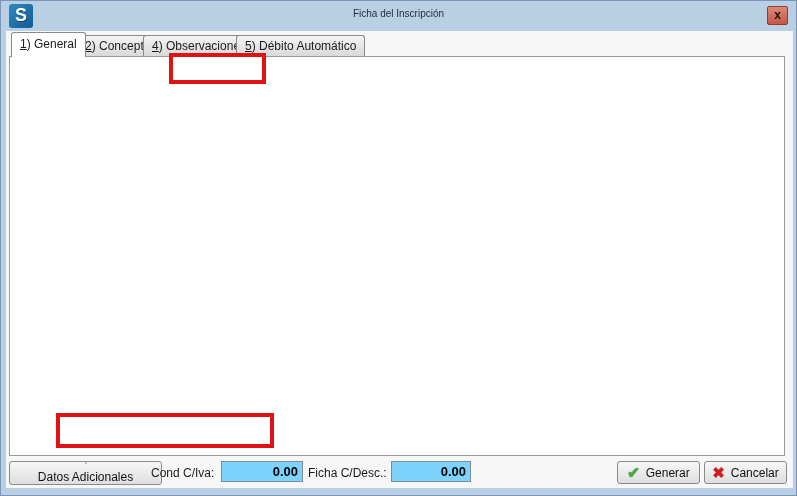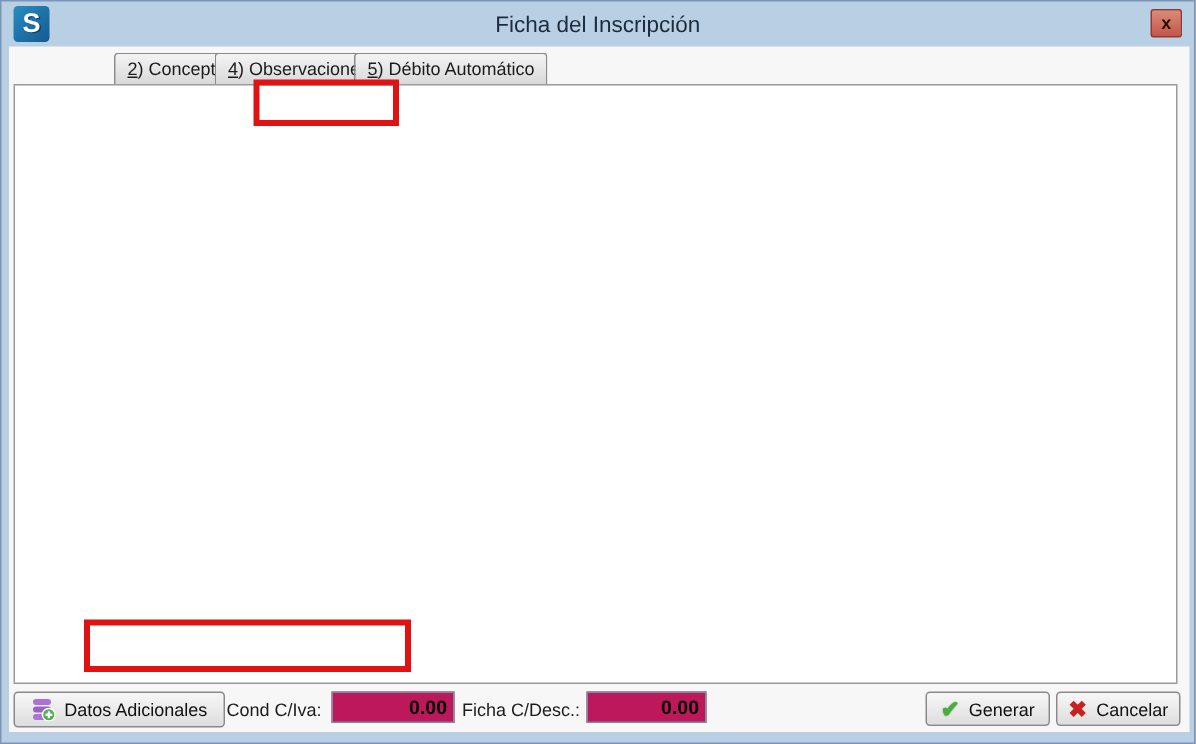--- a/index.html
+++ b/index.html
@@ -5,38 +5,38 @@
   * { margin:0; padding:0; box-sizing:border-box; }
   html,body { background:#888; }
   body { font-family:"Liberation Sans", sans-serif; }
   .dialog{
     position:relative; width:797px; height:496px;
     background:#b9cfe4; border:1px solid #7a95b5; overflow:hidden;
     font-size:12px; color:#1c1c1c;
   }
   .titlebar{ position:absolute; left:0; top:0; width:100%; height:30px; }
   .title{ position:absolute; left:0; top:7px; width:100%; text-align:center;
-          font-size:15px; color:#1d2b3a; }
+          font-size:10px; color:#1d2b3a; }
   .logo{ position:absolute; left:8px; top:3px; width:24px; height:24px;
          background:linear-gradient(135deg,#2b8cc0,#135a92); border-radius:3px;
          color:#fff; font-weight:bold; font-size:18px; text-align:center; line-height:23px;
          text-shadow:1px 1px 0 #0e3f66; }
   .closebtn{ position:absolute; right:8px; top:5px; width:21px; height:19px;
          background:linear-gradient(#dd8a77,#c45648); border:1px solid #8f3a32; border-radius:2px;
          color:#2a0d0a; font-weight:bold; font-size:12px; text-align:center; line-height:17px; cursor:pointer;}
   .content{ position:absolute; left:5px; top:30px; width:787px; height:457px; background:#f7f7f7; }
   
   .tab{ position:absolute; top:4px; height:21px; background:linear-gradient(#f4f4f4,#d9d9d9);
         border:1px solid #8a8a8a; border-bottom:none; border-radius:3px 3px 0 0;
         text-align:center; line-height:20px; padding:0 8px; cursor:pointer; z-index:1;}
   .tab.active{ top:1px; height:25px; background:#fff; z-index:3; line-height:23px; }
   .panel{ position:absolute; left:3px; top:25px; width:776px; height:400px;
           background:#fff; border:1px solid #9a9a9a; z-index:2; }
   .lbl{ position:absolute; text-align:right; color:#1c1c1c; white-space:nowrap; }
-  .field{ position:absolute; border:1px solid #7f8b99; background:#be185d; font-family:"Liberation Sans",sans-serif;
+  .field{ position:absolute; border:1px solid #7f8b99; background:#7dd3fc; font-family:"Liberation Sans",sans-serif;
           font-size:12px; padding:1px 4px; color:#111; }
   .green{ background:#e4f3e0; }
   .right{ text-align:right; }
   .dim{ color:#8d978d; }
   .ro{ position:absolute; background:#ececec; color:#3a3a3a; padding:1px 6px;
        white-space:nowrap; overflow:hidden; line-height:15px; }
   .plain{ position:absolute; color:#3a3a3a; white-space:nowrap; }
   .tipo-field{ position:absolute; border:2px solid #1d6ec7; background:#e9f8ee;
                text-align:right; padding:1px 3px; }
   .sel{ background:#4d94d0; color:#122f52; padding:0 2px; }
@@ -64,20 +64,21 @@
 <div class="dialog">
 
   <div class="titlebar">
     <div class="logo">S</div>
     <div class="title">Ficha del Inscripción</div>
     <div class="closebtn">x</div>
   </div>
 
   <div class="content">
 
+    <div class="tab active" style="left:5px;"><u>1</u>) General</div>
     <div class="tab" style="left:70px;"><u>2</u>) Conceptos</div>
     <div class="tab" style="left:137px;"><u>4</u>) Observaciones</div>
     <div class="tab" style="left:230px;"><u>5</u>) Débito Automático</div>
 
     <div class="panel"></div>
 
     <div class="lbl" style="left:15px; top:33px; width:66px;">Código:</div>
     <input class="field green right dim" style="left: 85px; top: 29px; width: 78px; height: 19px;" value="28,725">
 
     <div class="cb" style="left:170px; top:31px;">
@@ -273,21 +274,21 @@
     <div class="lbl" style="left:15px; top:393px; width:122px;">Motivo de Baja:</div>
     <input class="field right" style="left: 142px; top: 389px; width: 79px; height: 19px;" value="0">
     <div class="burger" style="left:234px; top:391px; width:24px; height:17px;">
         <i style="height:4px;"></i>
         <i style="height:4px;"></i>
         <i style="height:4px;"></i>
       </div>
     <div class="ro" style="left:280px; top:389px; width:472px; height:15px;"></div>
     <div class="redbox" style="left:50px; top:382px; width:218px; height:35px;"></div>
 
-    <button class="btn" style="left:3px; top:430px; width:141px; height:24px;">
+    <button class="btn" style="left:3px; top:430px; width:153px; height:24px;flex-direction:column;">
       <svg width="16" height="16" viewBox="0 0 16 16">
           <rect x="1" y="1" width="12" height="4" rx="2" fill="#ab74d4"></rect>
           <rect x="1" y="6" width="12" height="4" rx="2" fill="#9c61c9"></rect>
           <rect x="1" y="11" width="12" height="4" rx="2" fill="#ab74d4"></rect>
           <circle cx="11.5" cy="11.5" r="4.2" fill="#4db04f" stroke="#fff"></circle>
           <rect x="10.8" y="9.2" width="1.6" height="4.6" fill="#fff"></rect>
           <rect x="9.3" y="10.7" width="4.6" height="1.6" fill="#fff"></rect>
         </svg>
       <span>Datos Adicionales</span>
     </button>

